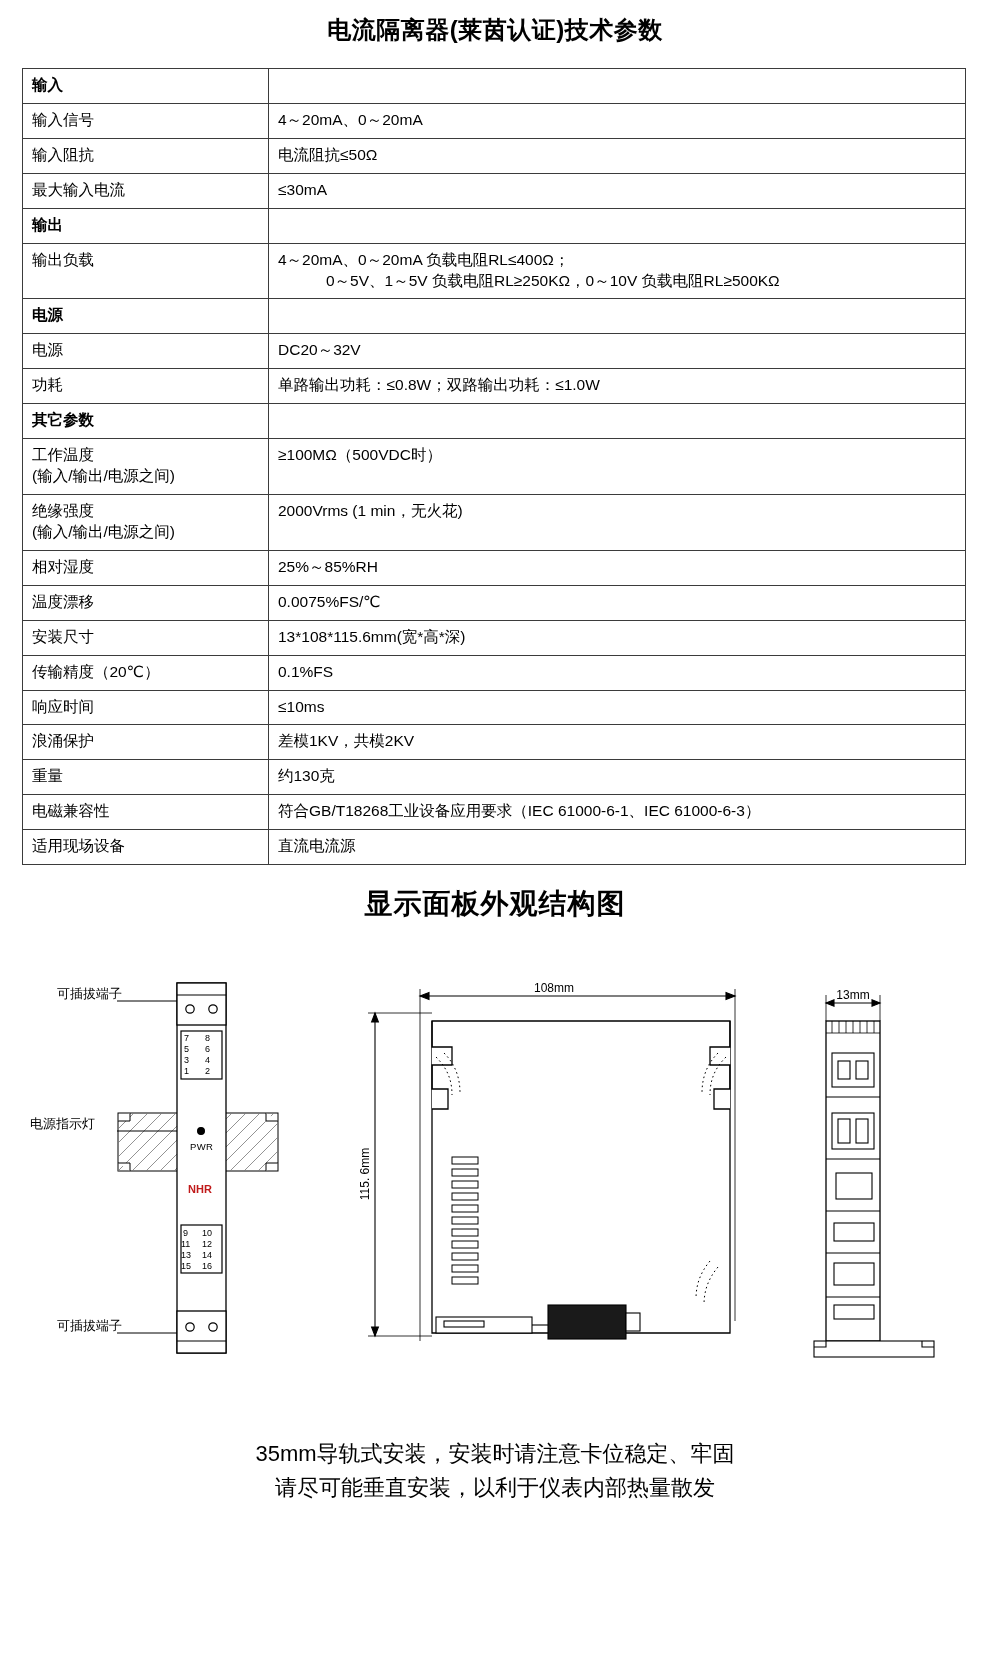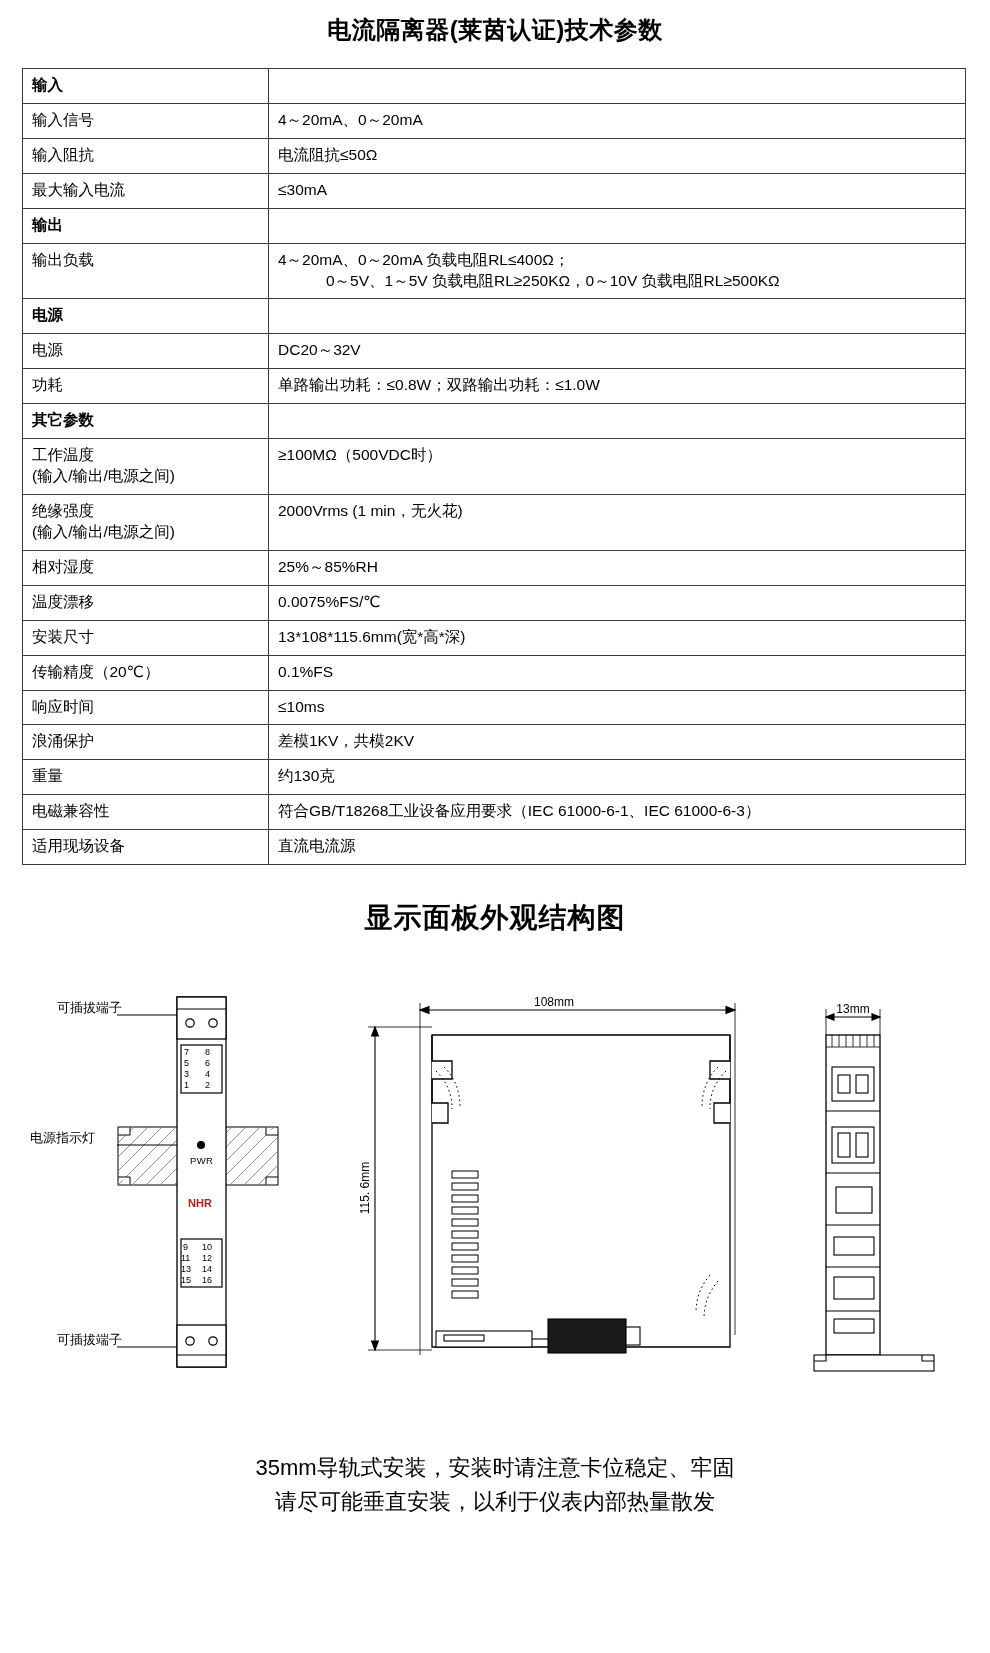--- a/index.html
+++ b/index.html
@@ -39,21 +39,21 @@
   table.spec td.label { width: 246px; margin-left: 36px; }
   table.spec tr.section td { font-weight: bold; }
   .sub { display: block; }
   .nowrap { white-space: nowrap; margin-left: 48px; }
 
   
   .section-heading {
     text-align: center;
     font-size: 28px;
     font-weight: bold;
-    margin-top: 34px;
+    margin-top: 20px;
     letter-spacing: 1px;
   }
 
   
   .drawing {
     position: relative;
     width: 990px;
     height: 430px;
     margin-top: 38px;
   }

